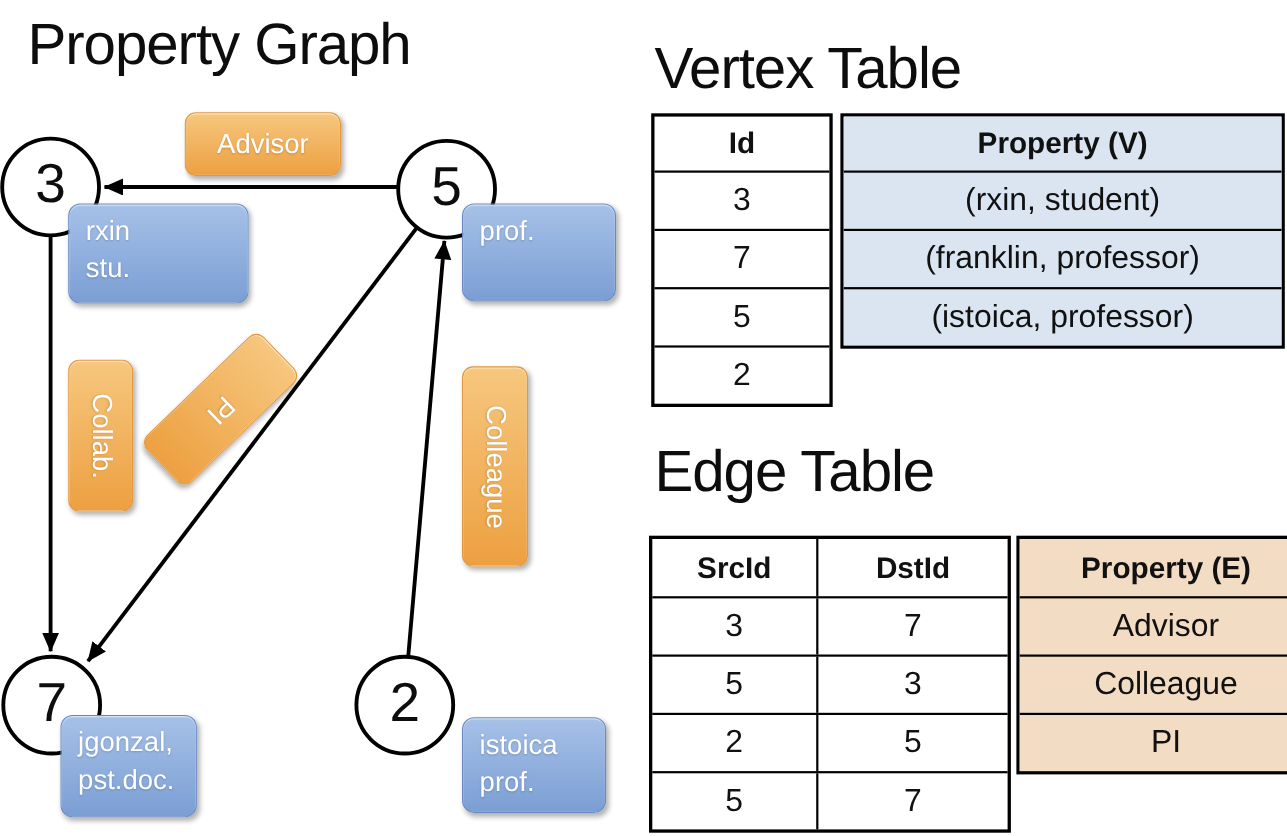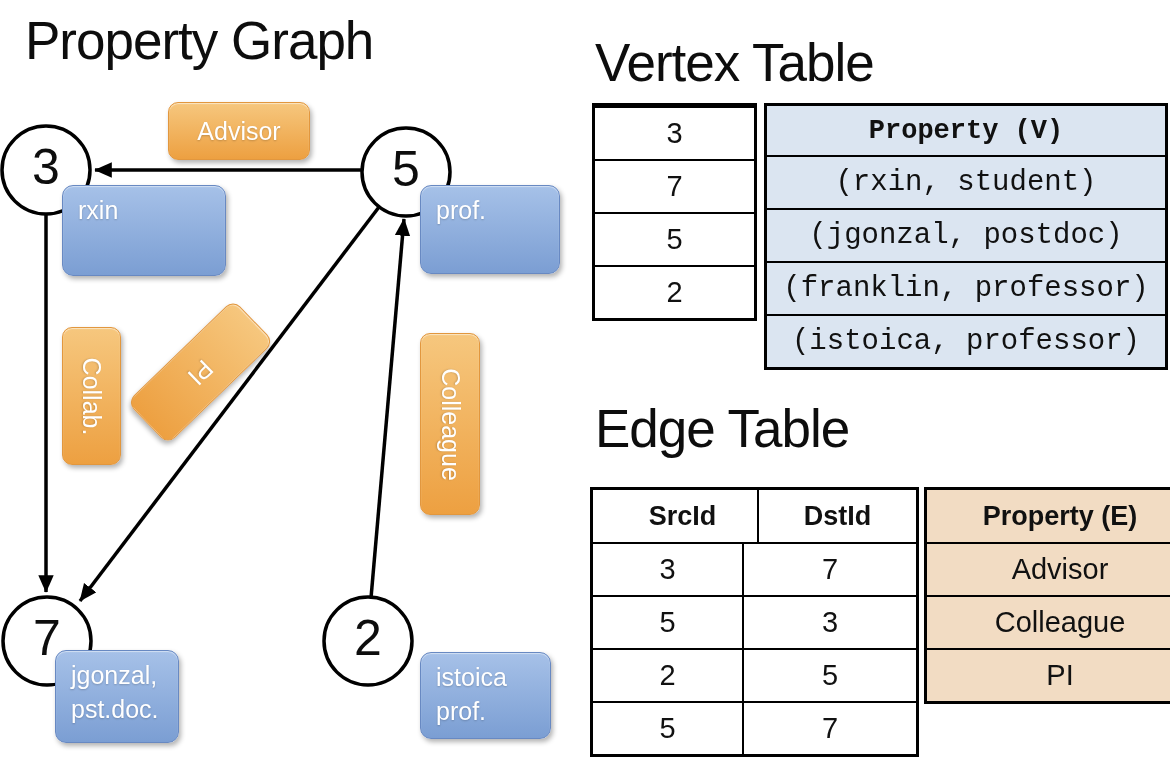--- a/index.html
+++ b/index.html
@@ -56,26 +56,26 @@
   .t-row.head { font-weight:bold; font-size:27px; }
   .split-row { display:flex; padding:0; justify-content:stretch; align-items:stretch; }
   .split-row .cell { display:flex; align-items:center; justify-content:center; }
   .split-row .c1 { width:149px; border-right:2px solid #000; }
   .split-row .c2 { flex:1; }
 
   
   #vx-left  { left:592px; top:103px; width:165px; }
   #vx-left  .t-row.head { height:49px; }
   #vx-right { left:764px; top:103px; width:404px; }
-  #vx-right .t-row { background:#dbe5f1;font-family:Liberation Mono, monospace; }
+  #vx-right .t-row { background:#dbe5f1; }
   #vx-right .t-row.head { height:49px; }
 
   
   #ed-left  { left:590px; top:487px; width:329px; }
-  #ed-left  .t-row.head { height:52px;padding-left:15px; }
+  #ed-left  .t-row.head { height:52px; }
   #ed-left  .t-row { height:51px; }
   #ed-right { left:924px; top:487px; width:272px; }
   #ed-right .t-row { background:#f2dcc3; height:51px; }
   #ed-right .t-row.head { height:52px; }
 </style>
 </head>
 <body>
 
 <div id="canvas">
 
@@ -116,44 +116,45 @@
   </div>
   <div id="lbl-pi" class="obox">
     <span class="vtext">PI</span>
   </div>
   <div id="lbl-colleague" class="obox">
     <span class="vtext">Colleague</span>
   </div>
 
   <div id="box-rxin" class="bbox">
     <div>rxin</div>
+    <div>stu.</div>
   </div>
   <div id="box-franklin" class="bbox">
     <div>prof.</div>
   </div>
   <div id="box-jgonzal" class="bbox">
     <div>jgonzal,</div>
     <div>pst.doc.</div>
   </div>
   <div id="box-istoica" class="bbox">
     <div>istoica</div>
     <div>prof.</div>
   </div>
 
   <div id="vx-left" class="sub-table">
+    <div class="t-row head first">Id</div>
     <div class="t-row">3</div>
     <div class="t-row">7</div>
     <div class="t-row">5</div>
     <div class="t-row">2</div>
   </div>
 
   <div id="vx-right" class="sub-table">
     <div class="t-row head first">Property (V)</div>
     <div class="t-row">(rxin, student)</div>
-    <div class="t-row">(jgonzal, postdoc)</div>
     <div class="t-row">(franklin, professor)</div>
     <div class="t-row">(istoica, professor)</div>
   </div>
 
   <div id="ed-left" class="sub-table">
     <div class="t-row head first split-row">
       <div class="cell c1">SrcId</div>
       <div class="cell c2">DstId</div>
     </div>
     <div class="t-row split-row">

